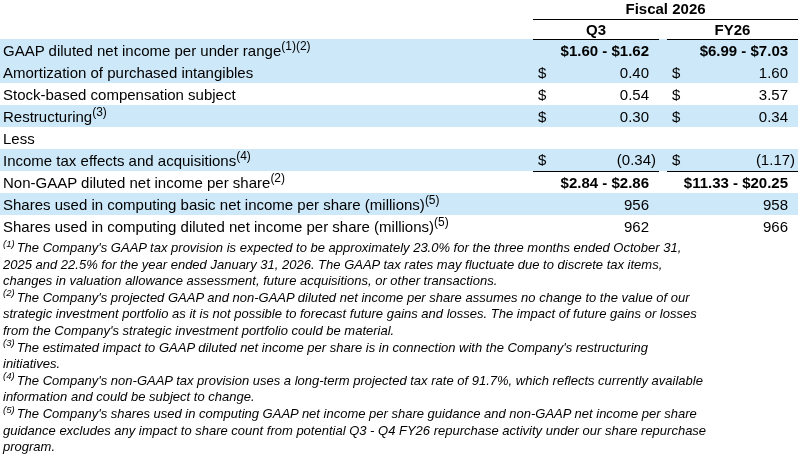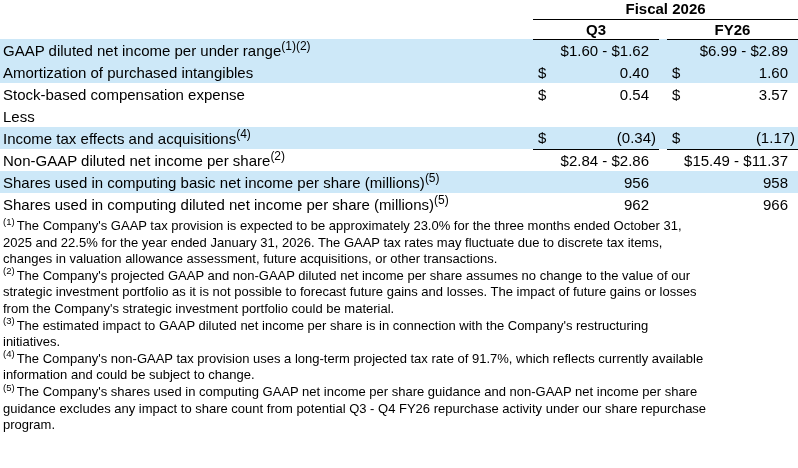--- a/index.html
+++ b/index.html
@@ -45,38 +45,38 @@
     height: 20px;
     font-weight: bold;
     text-align: center;
     border-bottom: 1.5px solid #000;
   }
   tbody td { height: 22px; }
   td.label { text-align: left; padding-left: 3px; }
   td.dollar { text-align: left; padding-left: 5px; }
   td.val { text-align: right; padding-right: 10px; }
   td.val.paren { padding-right: 3px; }
-  td.rangeval { text-align: right; padding-right: 10px; }
+  td.rangeval { text-align: right; padding-right: 10px; font-weight: bold; }
   td.plainval { text-align: right; padding-right: 10px; }
   tr.shade td { background-color: #cde8f8; }
   td.u { border-bottom: 1.5px solid #000; }
   sup.rowsup {
     font-size: 12px;
     line-height: 0;
     vertical-align: super;
   }
 
   .footnotes {
     margin-top: 3px;
     padding: 0 3px 0 3px;
     font-size: 13px;
     line-height: 16.6px;
     white-space: normal;
   }
-  .footnote { white-space: normal; }
+  .footnote { white-space: normal; font-style: italic; }
   .footnote sup {
     font-size: 9.5px;
     line-height: 0;
     vertical-align: super;
     margin-right: 2px;
   }
 </style>
 </head>
 <body>
 
@@ -100,55 +100,63 @@
           <th class="col-head" colspan="2">Q3</th>
           <td class="sp"></td>
           <th class="col-head" colspan="2">FY26</th>
         </tr>
       </thead>
     <tbody>
         <tr class="shade">
           <td class="label"><span>GAAP diluted net income per under range</span><sup class="rowsup">(1)(2)</sup></td>
           <td class="rangeval" colspan="2">$1.60 - $1.62</td>
           <td class="sp"></td>
-          <td class="rangeval" colspan="2">$6.99 - $2.89</td>
+          <td class="rangeval" colspan="2">$6.99 - $7.03</td>
         </tr>
         <tr class="shade">
           <td class="label"><span>Amortization of purchased intangibles</span></td>
           <td class="dollar">$</td>
           <td class="val">0.40</td>
           <td class="sp"></td>
           <td class="dollar">$</td>
           <td class="val">1.60</td>
         </tr>
         <tr>
-          <td class="label"><span>Stock-based compensation expense</span></td>
+          <td class="label"><span>Stock-based compensation subject</span></td>
           <td class="dollar">$</td>
           <td class="val">0.54</td>
           <td class="sp"></td>
           <td class="dollar">$</td>
           <td class="val">3.57</td>
+        </tr>
+        <tr class="shade">
+          <td class="label"><span>Restructuring</span><sup class="rowsup">(3)</sup></td>
+          <td class="dollar">$</td>
+          <td class="val">0.30</td>
+          <td class="sp"></td>
+          <td class="dollar">$</td>
+          <td class="val">0.34</td>
         </tr>
         <tr>
           <td class="label"><span>Less</span></td>
           <td colspan="5"></td>
         </tr>
         <tr class="shade">
           <td class="label"><span>Income tax effects and acquisitions</span><sup class="rowsup">(4)</sup></td>
           <td class="dollar u">$</td>
           <td class="val paren u">(0.34)</td>
           <td class="sp"></td>
           <td class="dollar u">$</td>
           <td class="val paren u">(1.17)</td>
         </tr>
         <tr>
           <td class="label"><span>Non-GAAP diluted net income per share</span><sup class="rowsup">(2)</sup></td>
           <td class="rangeval" colspan="2">$2.84 - $2.86</td>
           <td class="sp"></td>
-          <td class="rangeval" colspan="2">$15.49 - $11.37</td>
+          <td class="rangeval" colspan="2">$11.33 - $20.25</td>
         </tr>
         <tr class="shade">
           <td class="label"><span>Shares used in computing basic net income per share (millions)</span><sup class="rowsup">(5)</sup></td>
           <td class="plainval" colspan="2">956</td>
           <td class="sp"></td>
           <td class="plainval" colspan="2">958</td>
         </tr>
         <tr>
           <td class="label"><span>Shares used in computing diluted net income per share (millions)</span><sup class="rowsup">(5)</sup></td>
           <td class="plainval" colspan="2">962</td>

